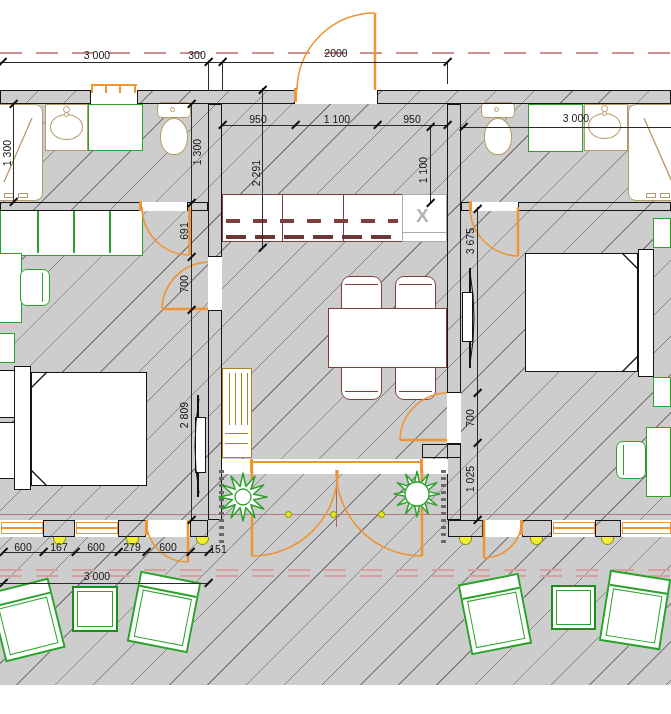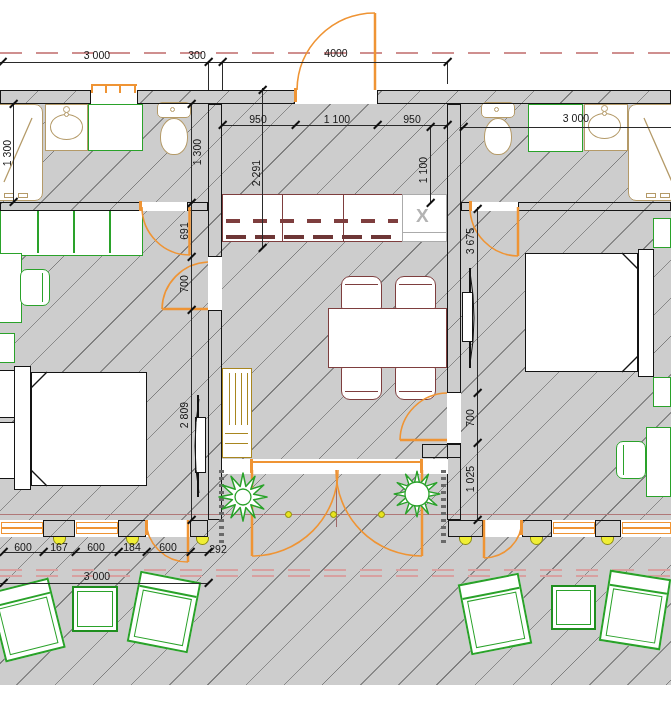--- a/index.html
+++ b/index.html
@@ -304,36 +304,36 @@
   <div class="t" style="left:70px;top:551px"></div>
   <div class="t" style="left:113px;top:551px"></div>
   <div class="t" style="left:141px;top:551px"></div>
   <div class="t" style="left:185px;top:551px"></div>
   <div class="t" style="left:203px;top:551px"></div>
   <div class="t" style="left:-2px;top:582px"></div>
   <div class="t" style="left:203px;top:582px"></div>
 
   <div class="dl" style="left:72px;top:49px;width:50px">3 000</div>
   <div class="dl" style="left:183px;top:49px;width:28px">300</div>
-  <div class="dl" style="left:316px;top:47px;width:40px">4000</div>
+  <div class="dl" style="left:316px;top:47px;width:40px">2000</div>
   <div class="dl" style="left:238px;top:113px;width:40px">950</div>
   <div class="dl" style="left:317px;top:113px;width:40px">1 100</div>
   <div class="dl" style="left:392px;top:113px;width:40px">950</div>
   <div class="dl v" style="left:403px;top:164px;width:40px">1 100</div>
   <div class="dl v" style="left:236px;top:167px;width:40px">2 291</div>
   <div class="dl v" style="left:-13px;top:147px;width:40px">1 300</div>
   <div class="dl v" style="left:177px;top:146px;width:40px">1 300</div>
   <div class="dl v" style="left:167px;top:225px;width:34px">691</div>
   <div class="dl v" style="left:167px;top:278px;width:34px">700</div>
   <div class="dl v" style="left:162px;top:409px;width:44px">2 809</div>
   <div class="dl" style="left:553px;top:112px;width:46px">3 000</div>
   <div class="dl v" style="left:450px;top:235px;width:40px">3 675</div>
   <div class="dl v" style="left:453px;top:412px;width:34px">700</div>
   <div class="dl v" style="left:450px;top:473px;width:40px">1 025</div>
   <div class="dl" style="left:8px;top:541px;width:30px">600</div>
   <div class="dl" style="left:44px;top:541px;width:30px">167</div>
   <div class="dl" style="left:81px;top:541px;width:30px">600</div>
-  <div class="dl" style="left:117px;top:541px;width:30px">184</div>
+  <div class="dl" style="left:117px;top:541px;width:30px">279</div>
   <div class="dl" style="left:153px;top:541px;width:30px">600</div>
-  <div class="dl" style="left:203px;top:543px;width:30px">292</div>
+  <div class="dl" style="left:203px;top:543px;width:30px">151</div>
   <div class="dl" style="left:72px;top:570px;width:50px">3 000</div>
 
 </div>
 
 </body></html>

